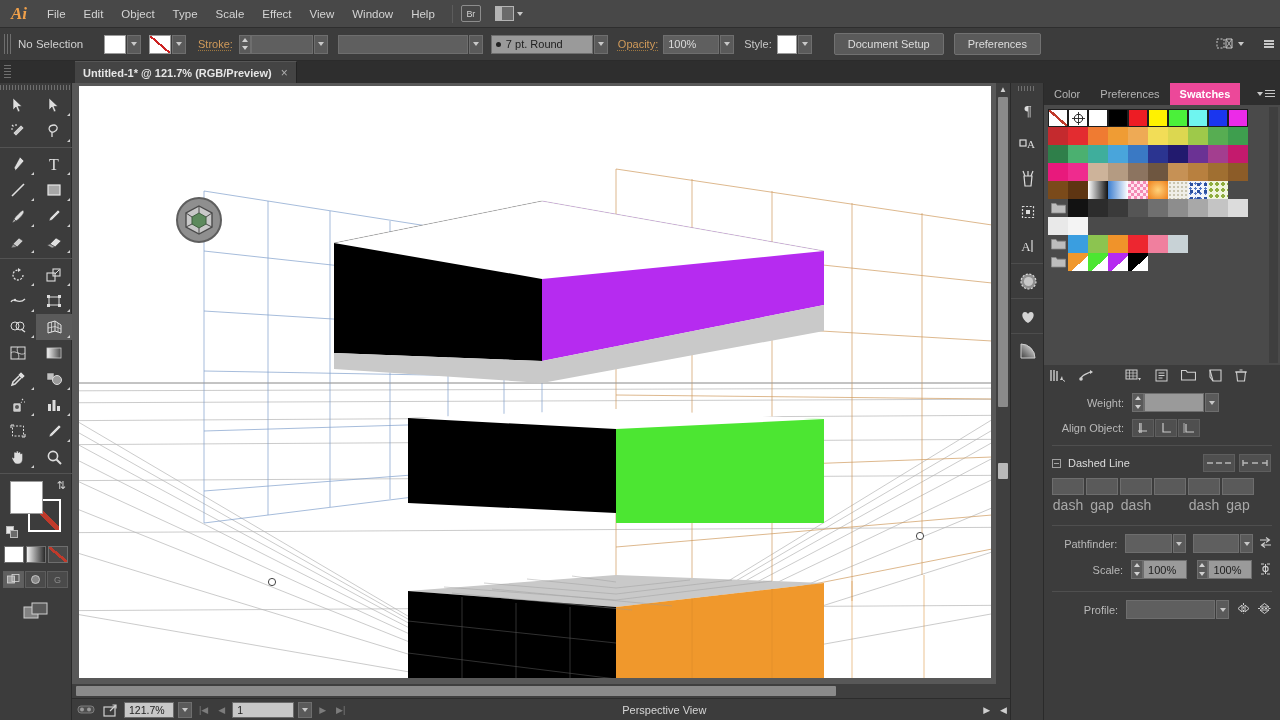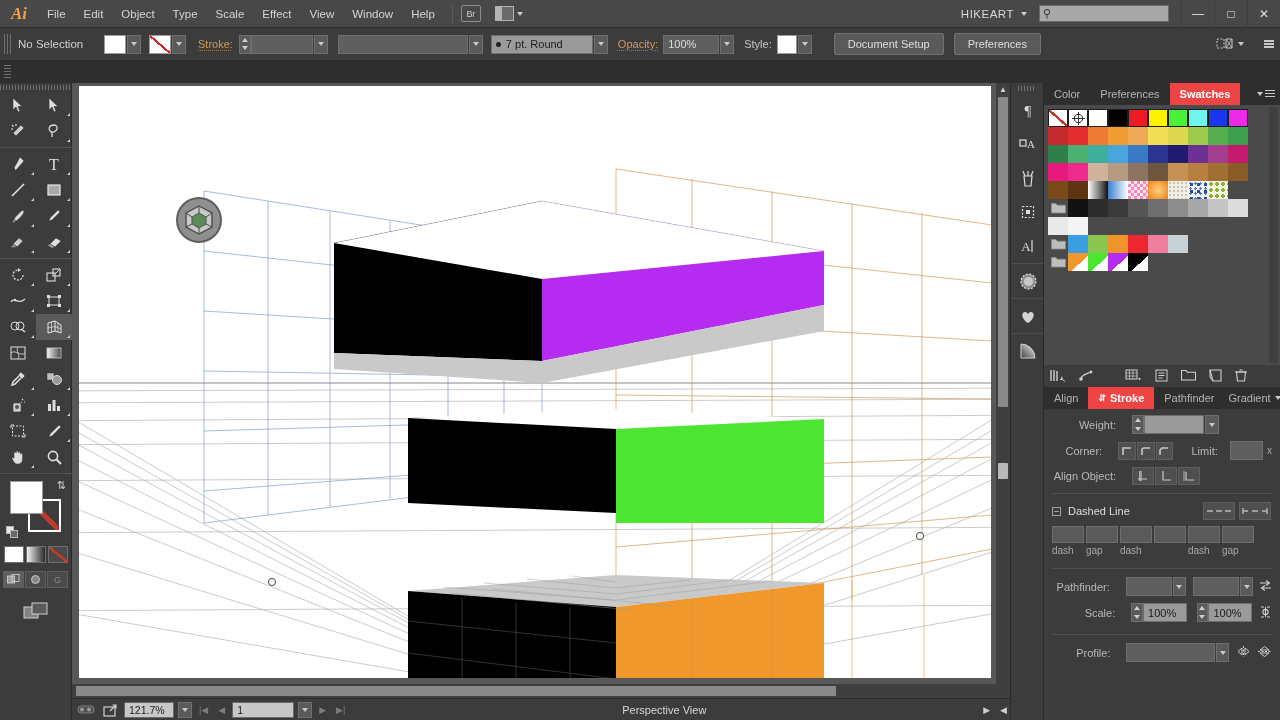--- a/index.html
+++ b/index.html
@@ -170,43 +170,43 @@
   }
   .rail-grip { height:10px; width:100%;
     background:repeating-linear-gradient(to right,#707070 0 1px,transparent 1px 3px) center/18px 5px no-repeat; }
   .rail-ic { width:34px; height:34px; display:flex; align-items:center; justify-content:center; color:#d2d2d2; }
   .rail-div { height:1px; background:#4d4d4d; }
 
   
   .panels { position:absolute; left:1044px; top:83px; width:236px; height:637px; background:#3c3c3c; }
   .panel-tabs { display:flex; height:22px; background:#2e2e2e; align-items:stretch; }
   .ptab { padding:0 10px; display:flex; align-items:center; font-size:11px; color:#b4b4b4; }
-  .ptab.active { background:#ef4444; color:#fff; font-weight:bold; }
+  .ptab.active { background:#ec4899; color:#fff; font-weight:bold; }
   .ptab-menu { margin-left:auto; display:flex; align-items:center; padding-right:5px; gap:2px; color:#c0c0c0; }
   .menu-lines { width:10px; height:9px;
      background:repeating-linear-gradient(to bottom,#c8c8c8 0 1.5px,transparent 1.5px 3px); }
 
   .swatch-panel { background:#4a4a4a; padding:4px; height:260px; position:relative; }
   .sw-grid { display:flex; flex-wrap:wrap; width:200px; }
   .sw { width:20px; height:18px; box-sizing:border-box; }
   .sw.b { border:1px solid #1d1d1d; }
   .sw-folder { width:20px;height:18px; display:flex;align-items:center;justify-content:center; }
   .sw-scroll { position:absolute; right:2px; top:2px; width:9px; bottom:2px; background:#3f3f3f; }
   .sw-toolrow { display:flex; align-items:center; height:22px; padding:0 6px; gap:13px; background:#3c3c3c; color:#cfcfcf; }
 
   .stroke-body { padding:6px 8px 0 8px; }
   .srow { display:flex; align-items:center; margin-bottom:7px; }
-  .slabel { width:80px; text-align:right; padding-right:16px; font-size:11px; color:#b8b8b8; }
+  .slabel { width:80px; text-align:right; padding-right:8px; font-size:11px; color:#b8b8b8; }
   .sbtn { width:22px; height:18px; background:#4f4f4f; border:1px solid #5e5e5e; margin-right:1px;
           display:flex; align-items:center; justify-content:center; color:#c0c0c0; }
   .sdivider { height:1px; background:#4f4f4f; margin:8px 0; }
   .dash-row { display:flex; gap:2px; margin-top:6px; }
   .dash-cell { width:32px; }
   .dash-in { height:17px; background:#5a5a5a; border:1px solid #6e6e6e; }
-  .dash-lab { font-size:10px; color:#a8a8a8; padding-top:2px; }
+  .dash-lab { text-align:center; font-size:14px; color:#a8a8a8; padding-top:2px; }
   .layers-tab { position:absolute; left:0; bottom:0; width:236px; height:22px; background:#2e2e2e; display:flex; }
 
   .check-sq { width:9px;height:9px;border:1px solid #a0a0a0; display:flex;align-items:center;justify-content:center;
      font-size:9px; line-height:7px; color:#d8d8d8; }
 </style>
 </head>
 <body>
 
 <div class="app">
 
@@ -224,32 +224,20 @@
     <div class="mb-sep"></div>
     <div class="br-btn">Br</div>
     <div class="arrange-btn">
       <div class="arrange-glyph">
           <i></i>
           <i></i>
         </div>
       <div class="caret"></div>
     </div>
 
-    <div class="mb-right">
-      <div class="user-name">HIKEART</div>
-      <div class="caret user-caret"></div>
-      <div class="search-box">
-        <span class="search-ic">⚲</span>
-      </div>
-      <div class="win-btns">
-        <div class="win-btn">—</div>
-        <div class="win-btn">□</div>
-        <div class="win-btn close">✕</div>
-      </div>
-    </div>
   </div>
 
   <div class="controlbar">
     <div class="grip"></div>
     <div class="nosel">No Selection</div>
 
     <div class="combo">
       <div class="swatch-btn"></div>
       <div class="dd-btn">
           <span class="caret"></span>
@@ -328,20 +316,24 @@
         <path d="M10 2 L16 11 M16 2 L10 11" stroke="#c8c8c8" stroke-width="0.8"></path>
       </svg>
       <span class="caret"></span>
       <span style="width:10px"></span>
       <div class="menu-lines"></div>
     </div>
   </div>
 
   <div class="tabbar">
     <div class="tabgrip"></div>
+    <div class="doc-tab">
+      <span class="t">Untitled-1* @ 121.7% (RGB/Preview)</span>
+      <span class="x">×</span>
+    </div>
   </div>
 
   <div class="toolbar">
     <div class="tb-grip"></div>
 
     <div class="tb-grid">
       <div class="tool">
         <svg width="12" height="16" viewBox="0 0 12 16">
             <path d="M1 1 L1 13 L4 10 L6 15 L8 14 L6 9.5 L10 9.5 Z" fill="#ddd" stroke="#333" stroke-width="0.6"></path>
           </svg>
@@ -1005,69 +997,35 @@
           </svg>
       </span>
       <span>
         <svg width="12" height="13" viewBox="0 0 12 13">
             <path d="M1.5 3 h9 l-1 9 h-7 Z" fill="none" stroke="#cfcfcf" stroke-width="1.1"></path>
             <path d="M0 3 h12 M4.5 1 h3" stroke="#cfcfcf" stroke-width="1.1"></path>
           </svg>
       </span>
     </div>
 
-    <div class="panel-tabs">
-      <div class="ptab">Align</div>
-      <div class="ptab active" style="display:flex;gap:4px">
-        <span style="font-size:9px">⇵</span>
-        <span>Stroke</span>
-      </div>
-      <div class="ptab">Pathfinder</div>
-      <div class="ptab" style="padding:0 4px">Gradient</div>
-      <div class="ptab-menu">
-        <span class="caret"></span>
-      </div>
-    </div>
 
     <div class="stroke-body">
       <div class="srow">
         <div class="slabel">Weight:</div>
         <div class="stepper">
             <i class="st-up"></i>
             <i class="st-dn"></i>
           </div>
         <div class="field" style="width:60px"></div>
         <div class="dd-btn">
             <span class="caret"></span>
           </div>
       </div>
 
 
-      <div class="srow">
-        <div class="slabel">Corner:</div>
-        <div class="sbtn">
-          <svg width="14" height="12" viewBox="0 0 14 12">
-              <path d="M3 10 L3 3 L11 3" fill="none" stroke="#c8c8c8" stroke-width="1.6"></path>
-            </svg>
-        </div>
-        <div class="sbtn">
-          <svg width="14" height="12" viewBox="0 0 14 12">
-              <path d="M3 10 L3 5 a2 2 0 0 1 2 -2 L11 3" fill="none" stroke="#c8c8c8" stroke-width="1.6"></path>
-            </svg>
-        </div>
-        <div class="sbtn">
-          <svg width="14" height="12" viewBox="0 0 14 12">
-              <path d="M3 10 L3 5 L5 3 L11 3" fill="none" stroke="#c8c8c8" stroke-width="1.6"></path>
-            </svg>
-        </div>
-        <div style="width:22px"></div>
-        <div class="slabel" style="width:38px">Limit:</div>
-        <div class="field dark" style="width:40px"></div>
-        <span style="padding-left:4px;font-size:10px;color:#a8a8a8">x</span>
-      </div>
 
       <div class="srow">
         <div class="slabel">Align Object:</div>
         <div class="sbtn">
           <svg width="14" height="12" viewBox="0 0 14 12">
               <path d="M5 1 v10 M2 9 h9" stroke="#c8c8c8" stroke-width="1.2"></path>
               <path d="M3.5 1 v10" stroke="#c8c8c8" stroke-width="0.8"></path>
             </svg>
         </div>
         <div class="sbtn">

